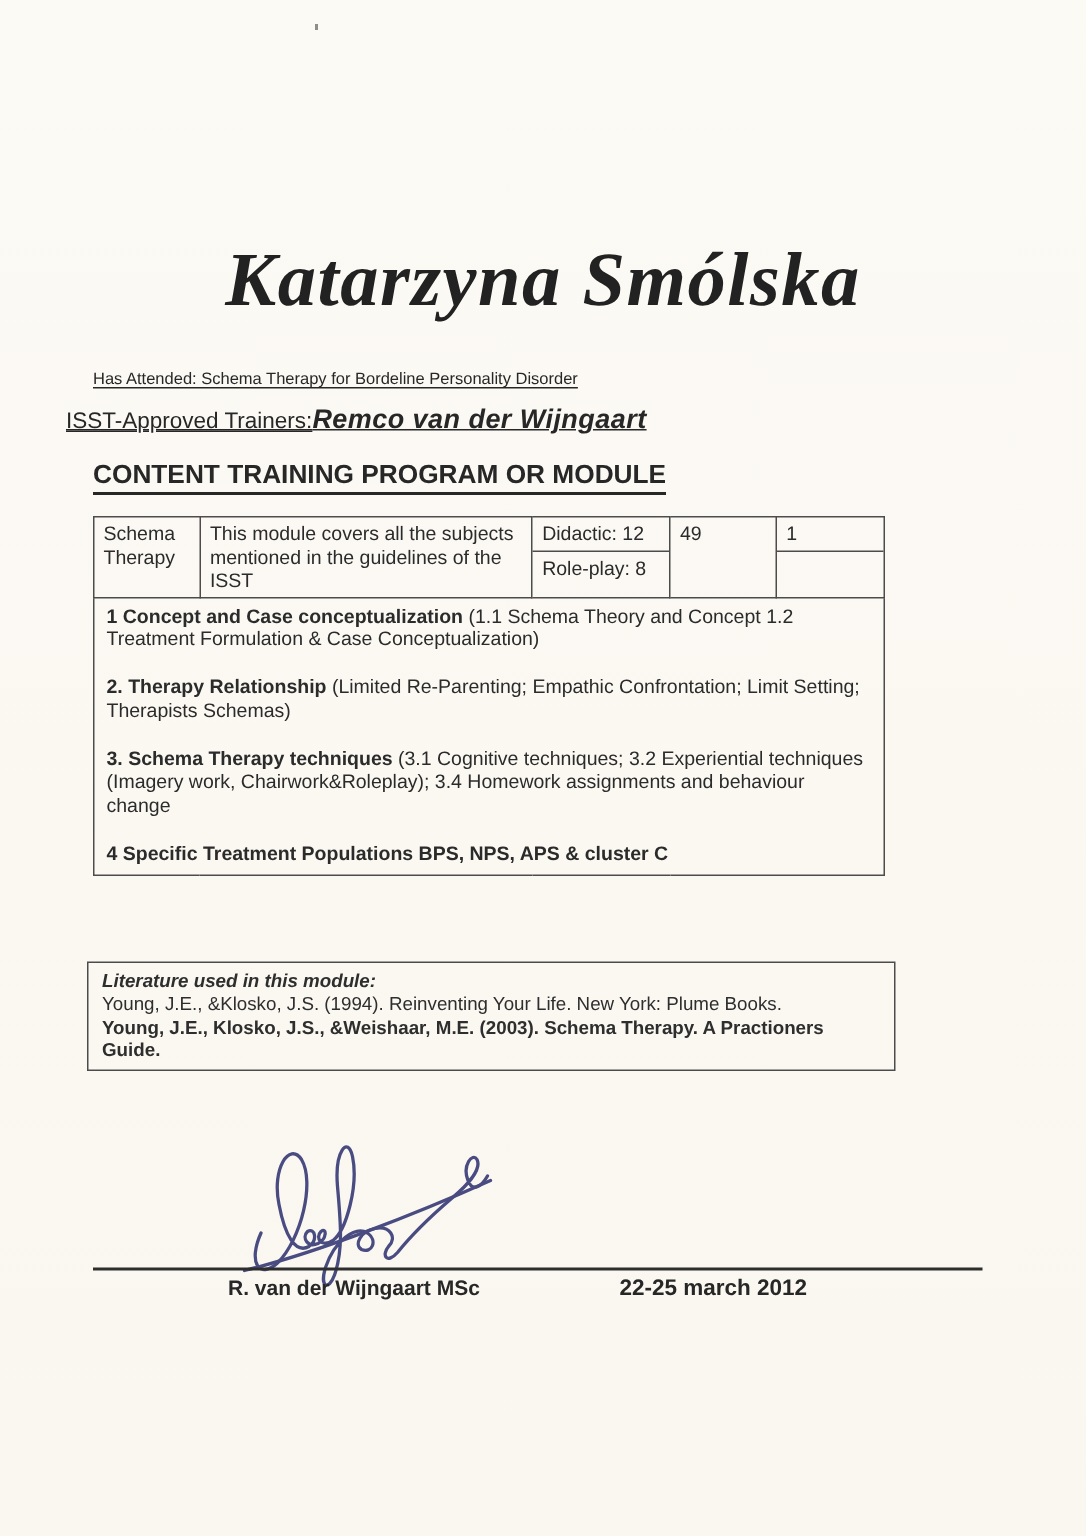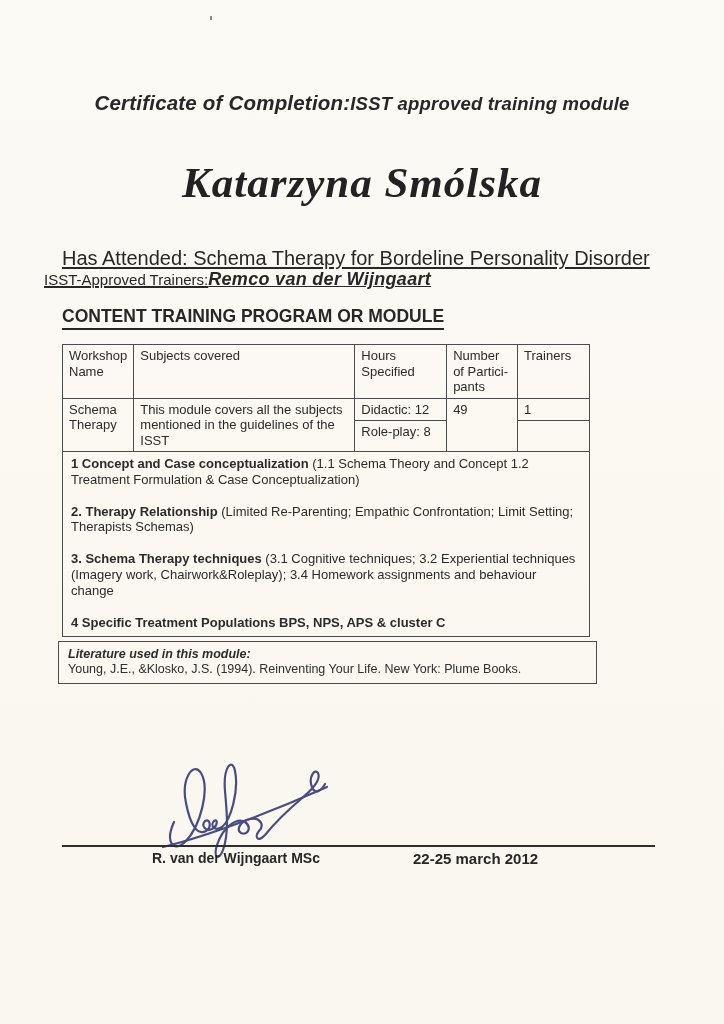--- a/index.html
+++ b/index.html
@@ -24,26 +24,26 @@
     position: absolute; top: 91px; left: 0; width: 100%;
     text-align: center; font-style: italic; font-weight: bold;
     white-space: nowrap; letter-spacing: 0.2px;
   }
   .cert-title .title-main { font-size: 20.5px; }
   .cert-title .title-rest { font-size: 18.5px; }
   .recipient-name {
     position: absolute; top: 158px; left: 0; width: 100%;
     text-align: center;
     font-family: "Liberation Serif", serif;
-    font-size: 43px; font-weight: bold; font-style: italic;
+    font-size: 51px; font-weight: bold; font-style: italic;
     letter-spacing: 1px; color: #222;
   }
   .attended-line {
     position: absolute; top: 247px; left: 62px;
-    font-size: 20px; text-decoration: underline;
+    font-size: 11px; text-decoration: underline;
     text-underline-offset: 2px;
   }
   .trainers-line {
     position: absolute; top: 269px; left: 44px;
     font-size: 15px; white-space: nowrap; text-decoration: underline;
   }
   .trainers-line .trainers-label {
     text-decoration: underline; text-underline-offset: 2px;
   }
   .trainers-line .trainers-name {
@@ -95,50 +95,40 @@
     font-size: 15px; font-weight: bold;
   }
 </style>
 </head>
 <body>
 
 <div class="page">
 
   <div class="speck"></div>
 
-  <div class="cert-title">
-    <span class="title-main">Certificate of Completion:</span><span class="title-rest">ISST approved training module</span>
-  </div>
 
   <div class="recipient-name">Katarzyna Smólska</div>
 
   <div class="attended-line">Has Attended: Schema Therapy for Bordeline Personality Disorder</div>
 
   <div class="trainers-line">
     <span class="trainers-label">ISST-Approved Trainers:</span><span class="trainers-name">Remco van der Wijngaart</span>
   </div>
 
   <div class="section-title">CONTENT TRAINING PROGRAM OR MODULE</div>
 
   <table class="program-table">
     <colgroup>
       <col style="width:71px">
       <col style="width:222px">
       <col style="width:92px">
       <col style="width:71px">
       <col style="width:72px">
     </colgroup>
     <tbody>
-        <tr>
-      <th>Workshop Name</th>
-      <th>Subjects covered</th>
-      <th>Hours Specified</th>
-      <th>Number of Partici-pants</th>
-      <th>Trainers</th>
-    </tr>
     <tr>
       <td>Schema Therapy</td>
       <td class="subjects-cell">This module covers all the subjects mentioned in the guidelines of the ISST</td>
       <td class="no-pad">
         <div class="split-top">Didactic: 12</div>
         <div class="split-bottom">Role-play: 8</div>
       </td>
       <td>49</td>
       <td class="no-pad">
         <div class="split-top">1</div>
@@ -152,20 +142,21 @@
         <p><span class="content-lead">3. Schema Therapy techniques</span><span> (3.1 Cognitive techniques; 3.2 Experiential techniques (Imagery work, Chairwork&amp;Roleplay); 3.4 Homework assignments and behaviour change</span></p>
         <p><span class="content-lead">4 Specific Treatment Populations BPS, NPS, APS &amp; cluster C</span><span></span></p>
       </td>
     </tr>
   </tbody>
     </table>
 
   <div class="lit-box">
     <div class="lit-heading">Literature used in this module:</div>
     <div>Young, J.E., &amp;Klosko, J.S. (1994). Reinventing Your Life. New York: Plume Books.</div>
+    <div class="ref-bold">Young, J.E., Klosko, J.S., &amp;Weishaar, M.E. (2003). Schema Therapy. A Practioners Guide.</div>
   </div>
 
   <svg class="signature-svg" width="172" height="114" viewBox="0 0 172 114">
     <g fill="none" stroke="#3b3e78" stroke-width="2.2" stroke-linecap="round" opacity="0.92">
       <path d="M 14 70
                C 5 90, 13 101, 25 90
                C 41 74, 50 36, 41 21
                C 33 9, 21 27, 26 51
                C 30 72, 37 84, 46 79
                C 52 75, 50 66, 45 69

